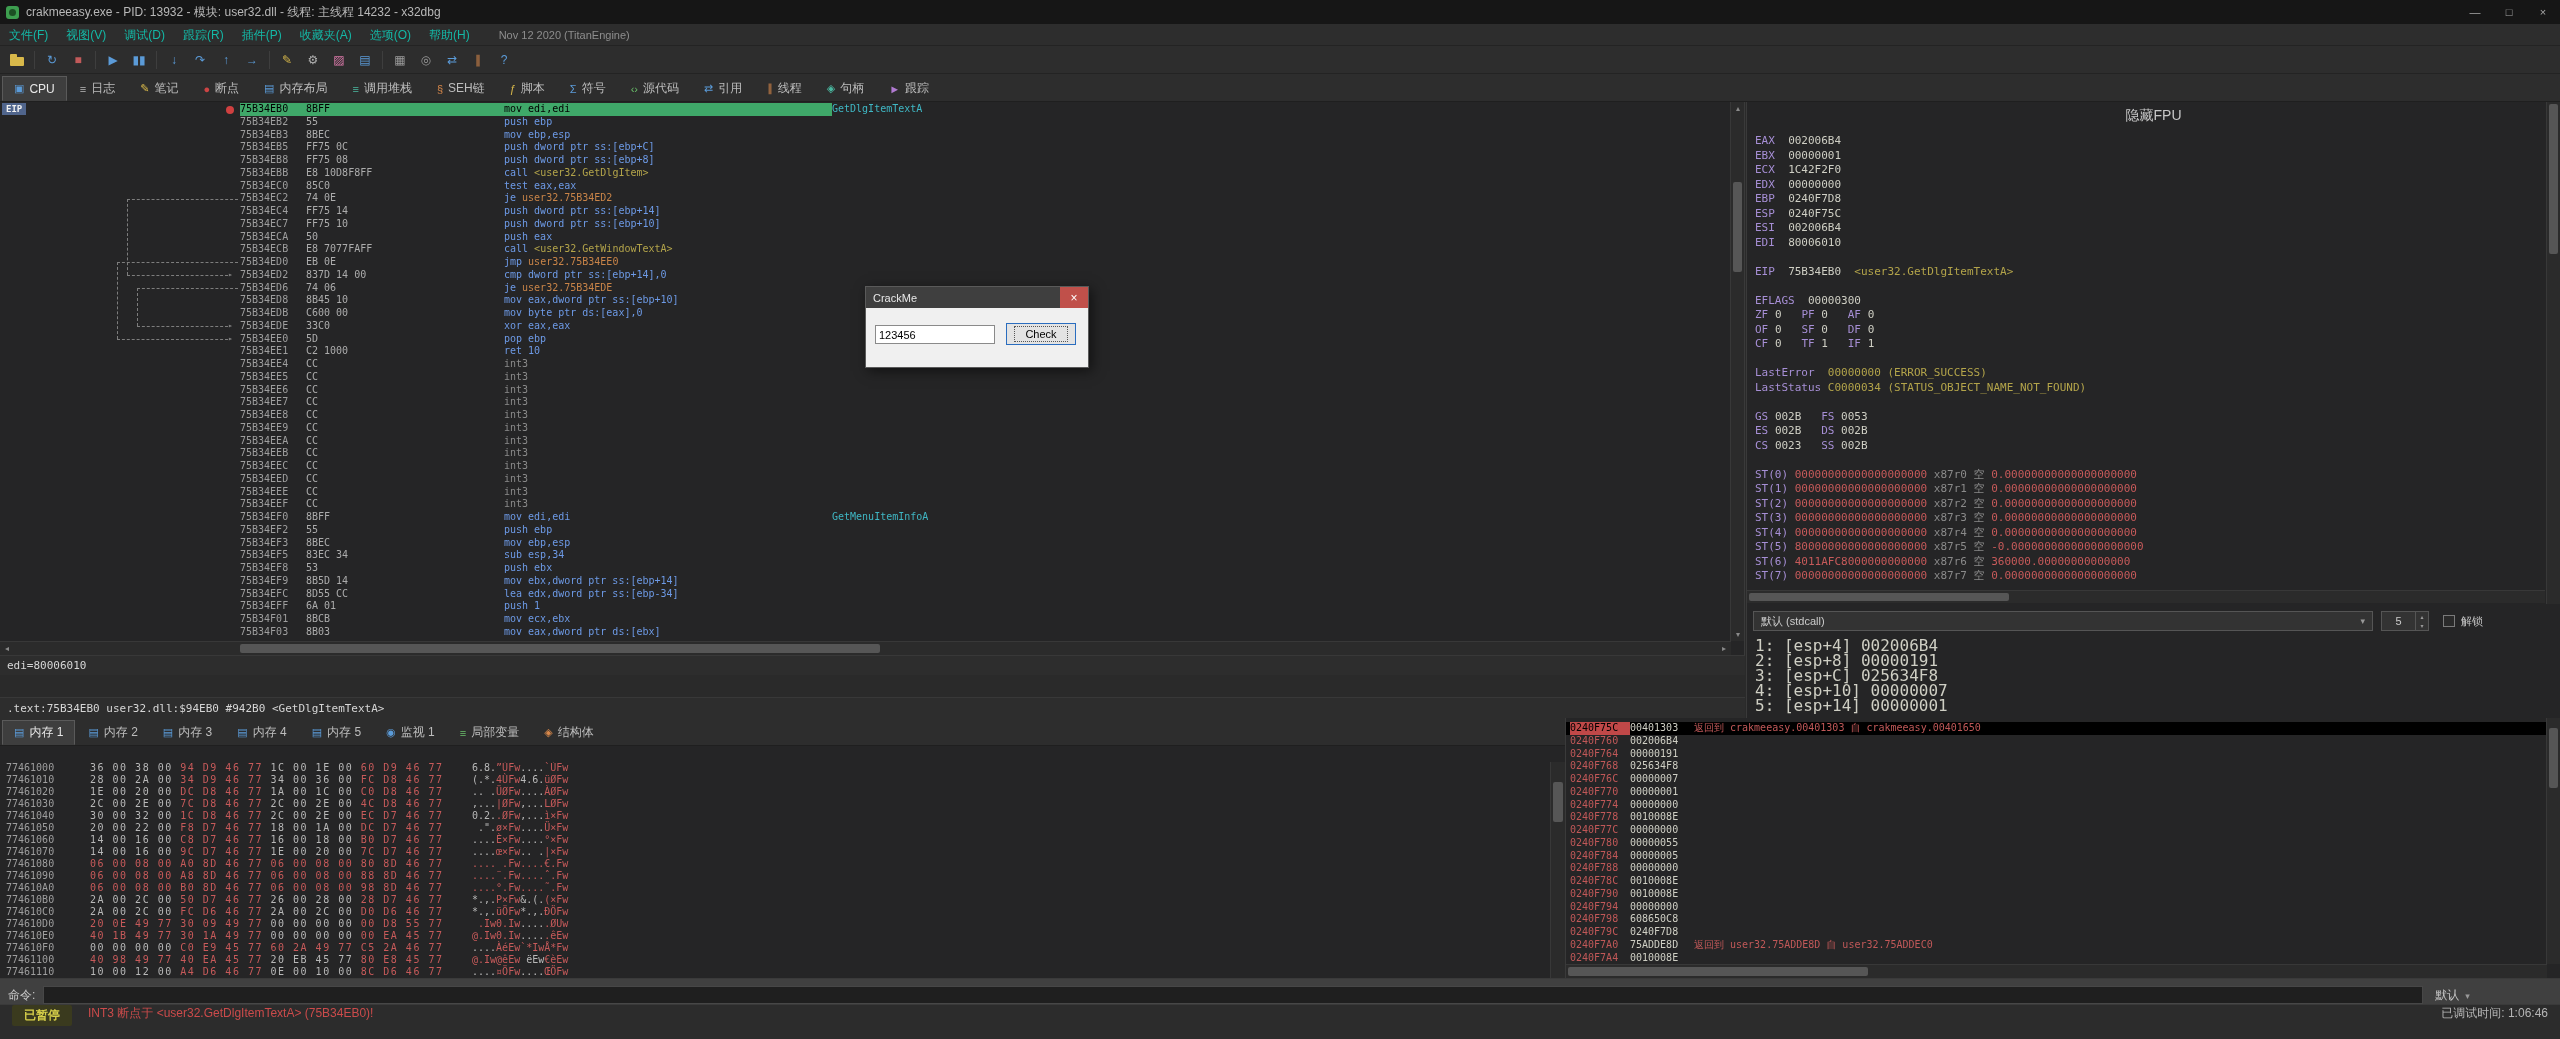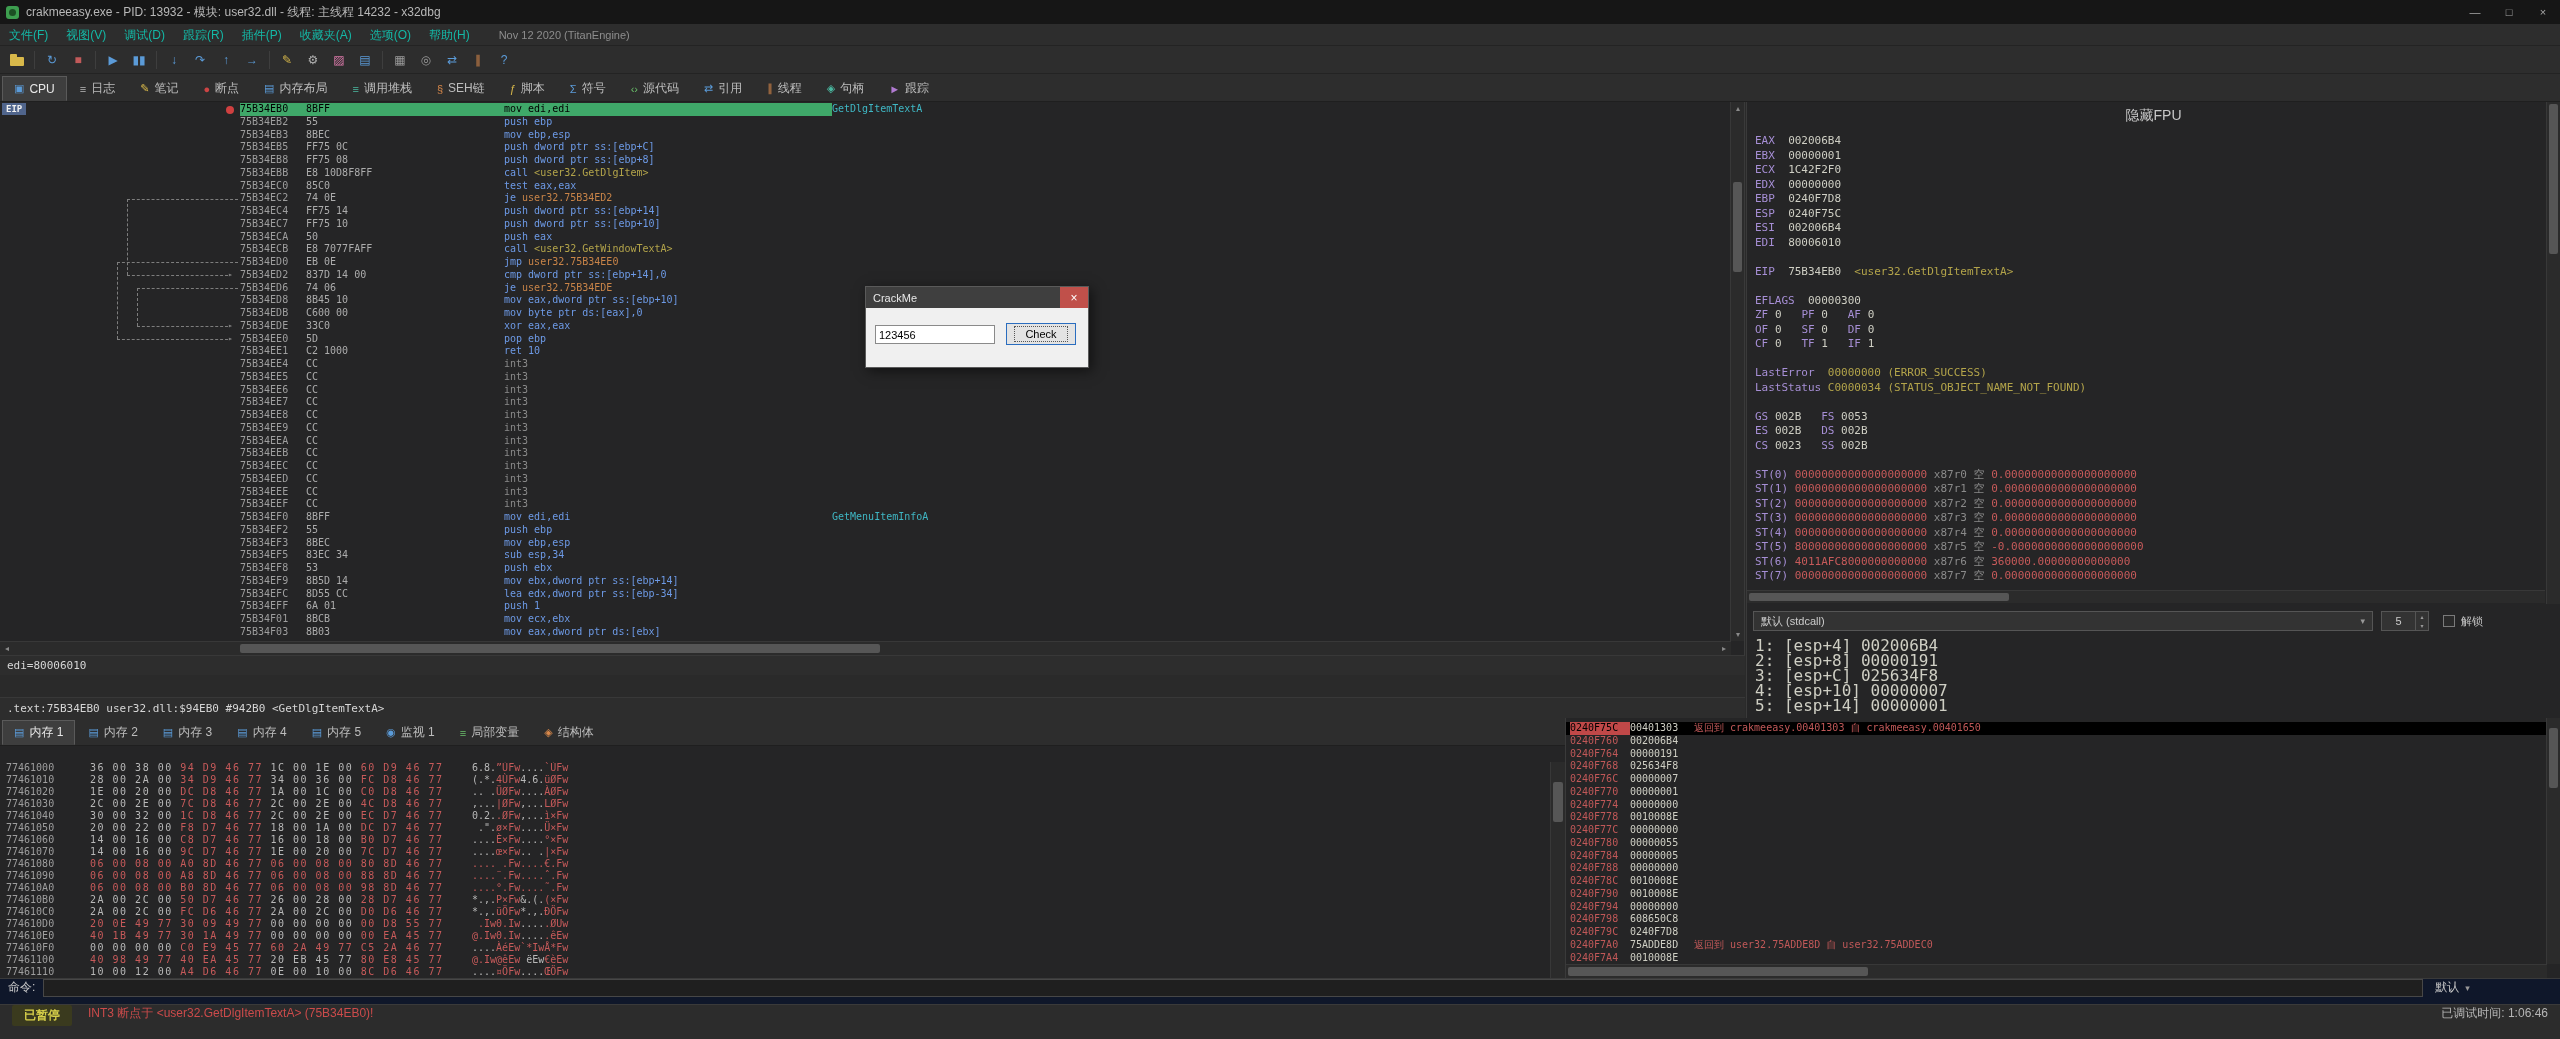--- a/index.html
+++ b/index.html
@@ -111,21 +111,21 @@
 #stack-rows{position:absolute;left:0;top:4px;width:980px;height:242px;overflow:hidden;
   font-family:"DejaVu Sans Mono",monospace;font-size:10px;white-space:pre}
 .srow{display:flex;height:12.75px;line-height:12.75px;padding-left:4px}
 .sa{width:60px;flex:none;color:#c05858}
 .sv{width:64px;flex:none;color:#cfcfc4}
 .sc{flex:1;color:#c05858}
 .srow.sel{background:#000}
 .srow.sel .sa{background:#c04848;color:#000}
 
 
-.cmdbar{position:absolute;left:0;top:978px;width:2560px;height:26px;background:#0f172a;border-top:1px solid #3a3a3a;display:flex;align-items:flex-start;font-size:12px}
+.cmdbar{position:absolute;left:0;top:978px;width:2560px;height:26px;background:#404040;border-top:1px solid #3a3a3a;display:flex;align-items:flex-end;font-size:12px}
 .cmdlabel{margin-left:8px;color:#c8c8c8;flex:none}
 .cmdinput{margin-left:8px;width:2380px;height:18px;background:#1f1f1f;border:1px solid #474747;color:#ddd;font-size:11px;padding:0 4px;font-family:"DejaVu Sans Mono",monospace}
 .cmddefault{margin-left:12px;color:#c8c8c8;display:flex;align-items:center}
 .cmddefault .caret{margin-left:6px;font-size:9px;color:#999}
 .statusbar{position:absolute;left:0;top:1004px;width:2560px;height:35px;background:#2c2c2c;border-top:1px solid #3a3a3a;display:flex;align-items:flex-start;font-size:12px;padding:0 12px}
 .statepill{color:#d6cf4a;font-weight:bold;background:#3a3a1e;padding:2px 12px;border-radius:2px;flex:none}
 .statusmsg{color:#cc4b4b;margin-left:16px}
 .statustime{margin-left:auto;color:#b5b5b5}
 
 

